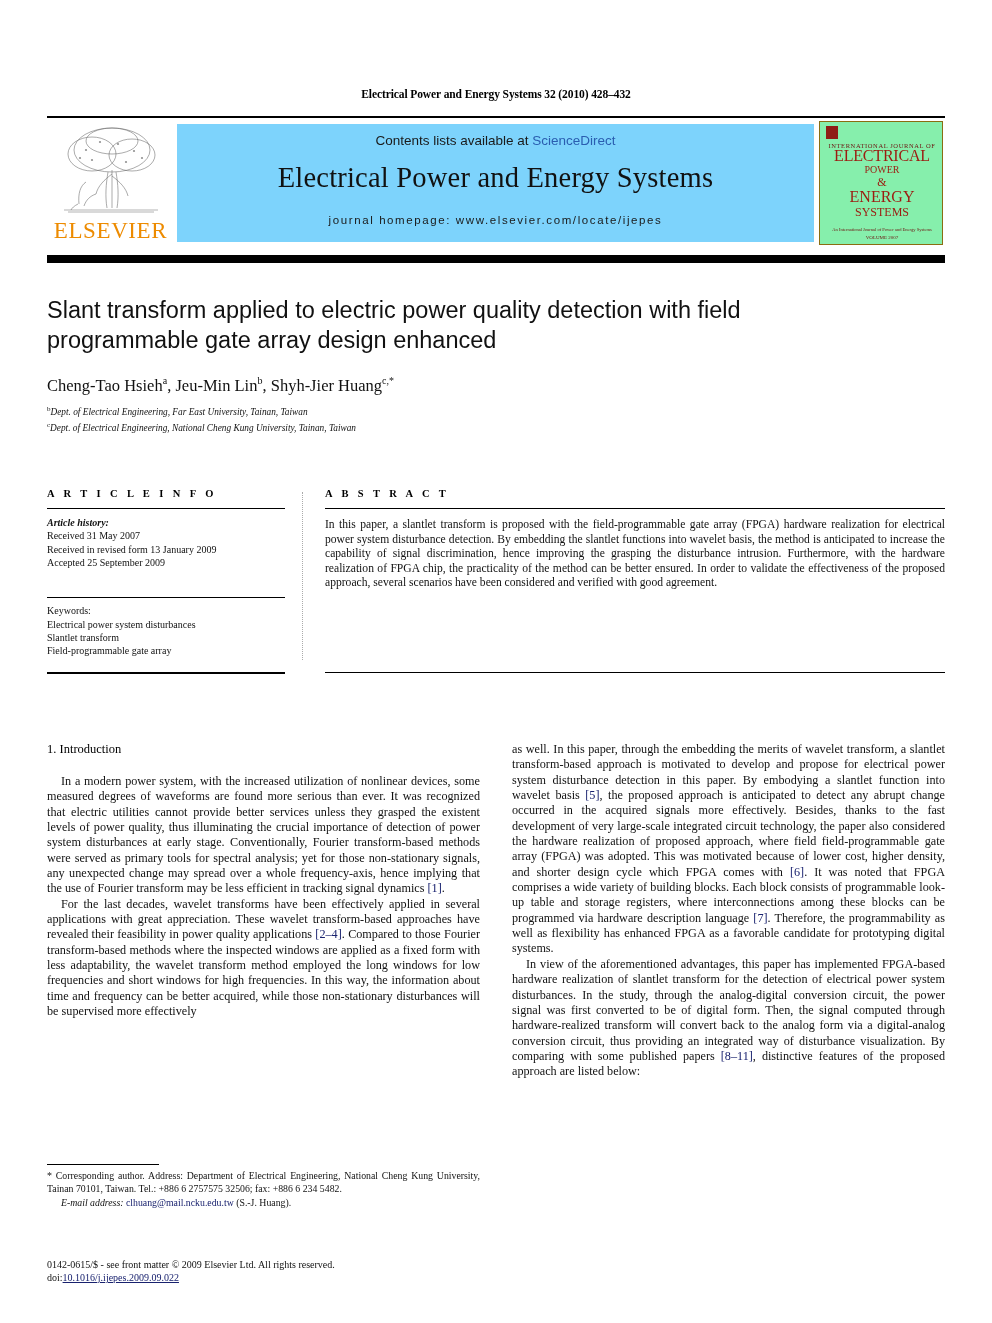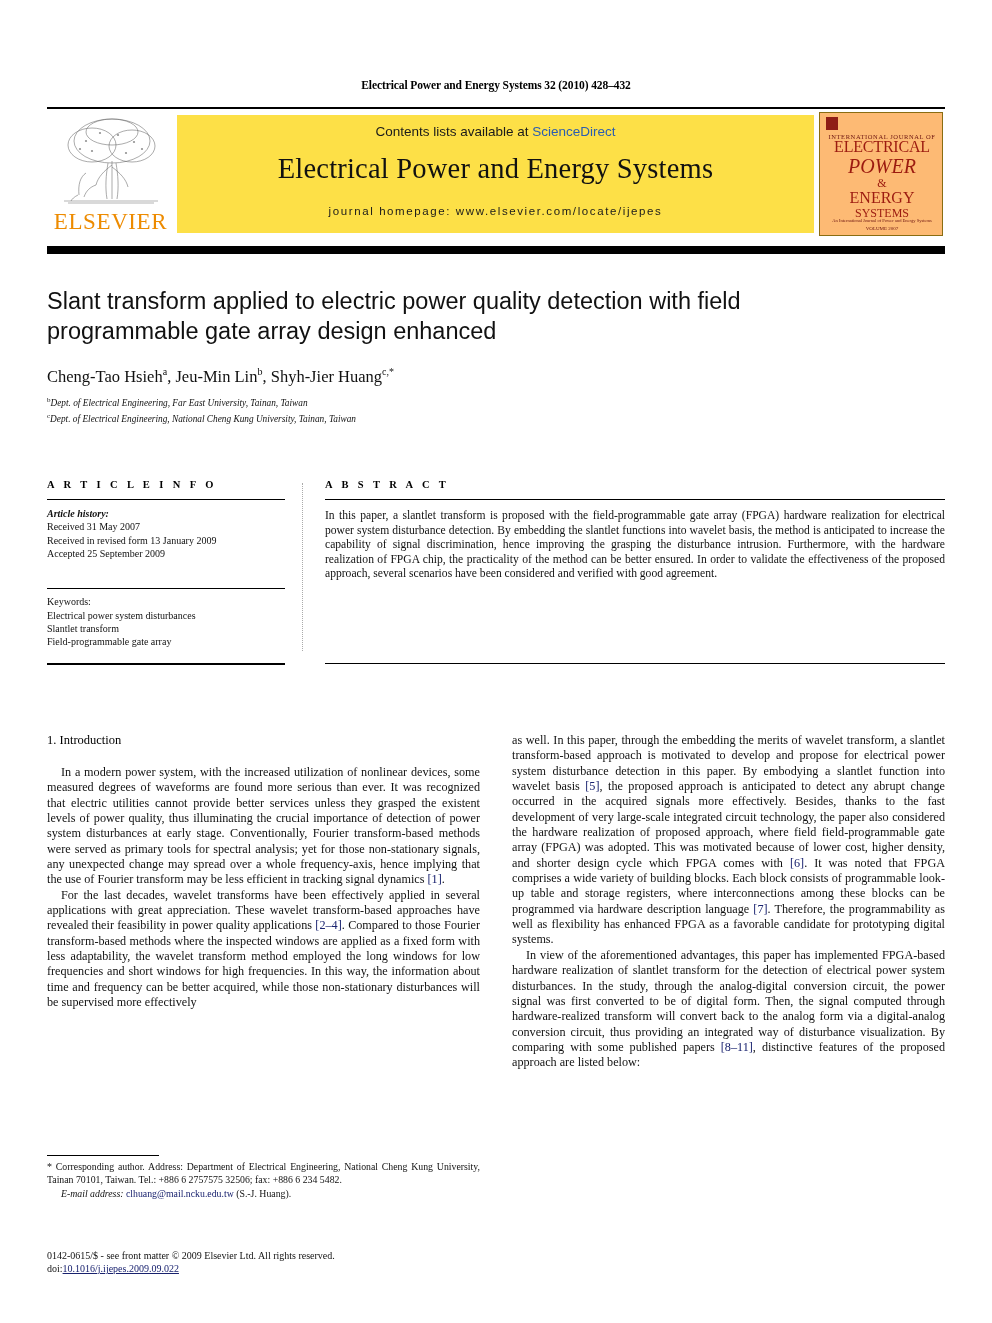--- a/index.html
+++ b/index.html
@@ -10,21 +10,21 @@
   body {
     width: 992px;
     height: 1323px;
     position: relative;
     font-family: "Liberation Serif", "DejaVu Serif", serif;
     color: #000000;
     overflow: hidden;
   }
   .page {
     position: absolute;
-    left: 0; top: 3px;
+    left: 0; top: 12px;
     width: 992px;
     height: 1054px;
   }
 
   
   .running-head {
     position: absolute;
     left: 0; top: 76px;
     width: 992px;
     text-align: center;
@@ -67,21 +67,21 @@
     font-size: 23px;
     letter-spacing: 0.6px;
     color: #ED8B00;
   }
   .contents-box {
     position: absolute;
     left: 130px;
     top: 8px;
     width: 637px;
     height: 118px;
-    background: #fde047;
+    background: #7dd3fc;
     text-align: center;
   }
   .contents-line {
     position: absolute;
     left: 0; top: 9px;
     width: 637px;
     font-family: "Liberation Sans", sans-serif;
     font-size: 13.5px;
     color: #1a1a1a;
   }
@@ -107,21 +107,21 @@
     letter-spacing: 1.6px;
     color: #1a1a1a;
   }
   
   .cover {
     position: absolute;
     left: 772px;
     top: 5px;
     width: 124px;
     height: 124px;
-    background: #fdba74;
+    background: #86efac;
     border: 1px solid #8a6d12;
     box-sizing: border-box;
     overflow: hidden;
   }
   .cover-topbar {
     position:absolute; left:6px; top:4px; width:12px; height:13px;
     background: #8f1d16;
   }
   .cover-ij {
     position:absolute; left:0; top:20px; width:124px; text-align:center;
@@ -129,21 +129,21 @@
     color:#6d1410;
   }
   .cover-lines {
     position:absolute; left:0; top:26px; width:124px;
     font-family:"Liberation Serif", serif;
     color:#9c1b10;
     line-height:1.0;
   }
   .cover-lines div { text-align:center; font-weight:normal; }
   .cl1 { font-size:16px; letter-spacing:-0.2px; }
-  .cl2 { font-size:20px; margin-top:1px;font-style:italic; }
+  .cl2 { font-size:10px; margin-top:1px; }
   .cl3 { font-size:12px; margin-top:1px; }
   .cl4 { font-size:16px; margin-top:1px; }
   .cl5 { font-size:12px; margin-top:1px; }
   .cover-foot {
     position:absolute; left:0; bottom:12px; width:124px; text-align:center;
     font-size:4.5px; color:#6d1410; font-family:"Liberation Serif",serif;
   }
   .cover-foot2 {
     position:absolute; left:0; bottom:4px; width:124px; text-align:center;
     font-size:5px; color:#6d1410; font-family:"Liberation Serif",serif;

